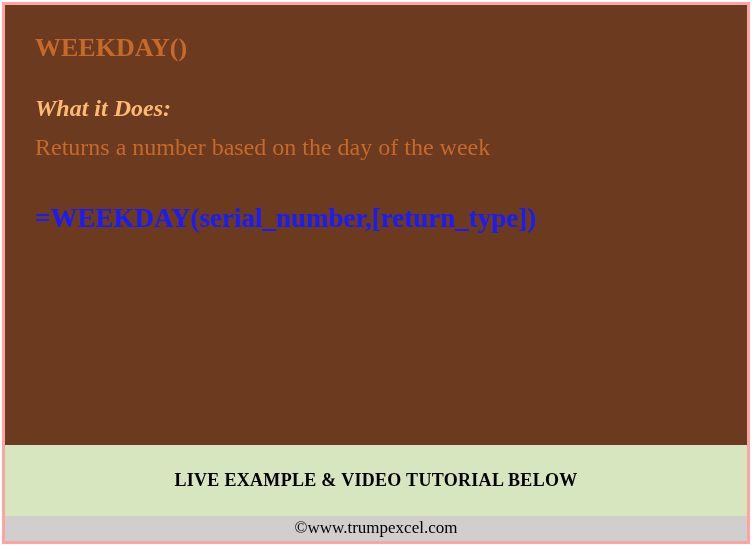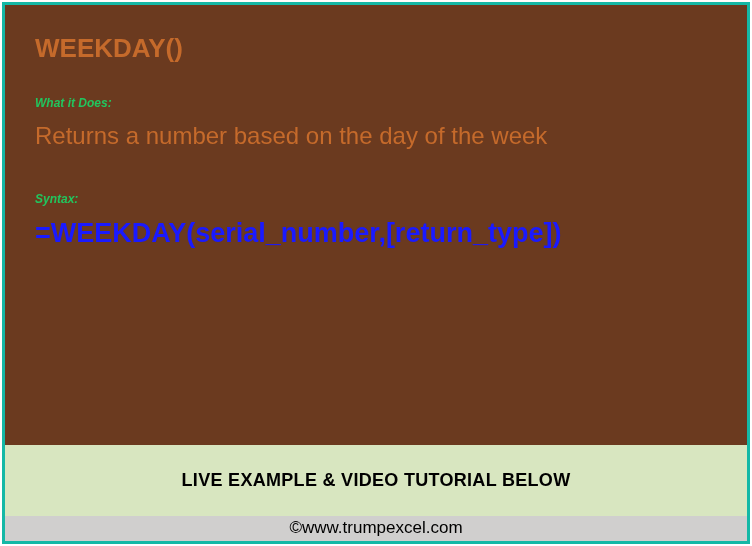--- a/index.html
+++ b/index.html
@@ -10,41 +10,42 @@
   body {
     width: 752px;
     height: 546px;
     background: #fff;
     font-family: Verdana, Geneva, sans-serif;
   }
   .card {
     width: 748px;
     height: 542px;
     margin: 2px;
-    border: 3px solid #14b8a6;
+    border: 3px solid #fca5a5;
     background: #6b3a1f;
     position: relative;
     display: flex;
     flex-direction: column;
+    font-family: Liberation Serif, serif;
   }
   .content {
     flex: 1;
     padding: 28px 30px 10px 30px;
   }
   .fn-title {
     color: #c56a2b;
     font-weight: bold;
     font-size: 26px;
     margin-bottom: 32px;
   }
   .label {
-    color: #22c55e;
+    color: #fdba74;
     font-style: italic;
     font-weight: bold;
-    font-size: 12px;
+    font-size: 24px;
     margin-bottom: 12px;
   }
   .description {
     color: #c56a2b;
     font-size: 24px;
     margin-bottom: 42px;
   }
   .syntax-formula {
     color: #1a1aff;
     font-weight: bold;
@@ -68,18 +69,17 @@
   }
 </style>
 </head>
 <body>
 
 <div class="card">
   <div class="content">
     <div class="fn-title">WEEKDAY()</div>
     <div class="label">What it Does:</div>
     <div class="description">Returns a number based on the day of the week</div>
-    <div class="label">Syntax:</div>
     <div class="syntax-formula">=WEEKDAY(serial_number,[return_type])</div>
   </div>
   <div class="banner">LIVE EXAMPLE &amp; VIDEO TUTORIAL BELOW</div>
   <div class="footer">©www.trumpexcel.com</div>
 </div>
 
 </body></html>

